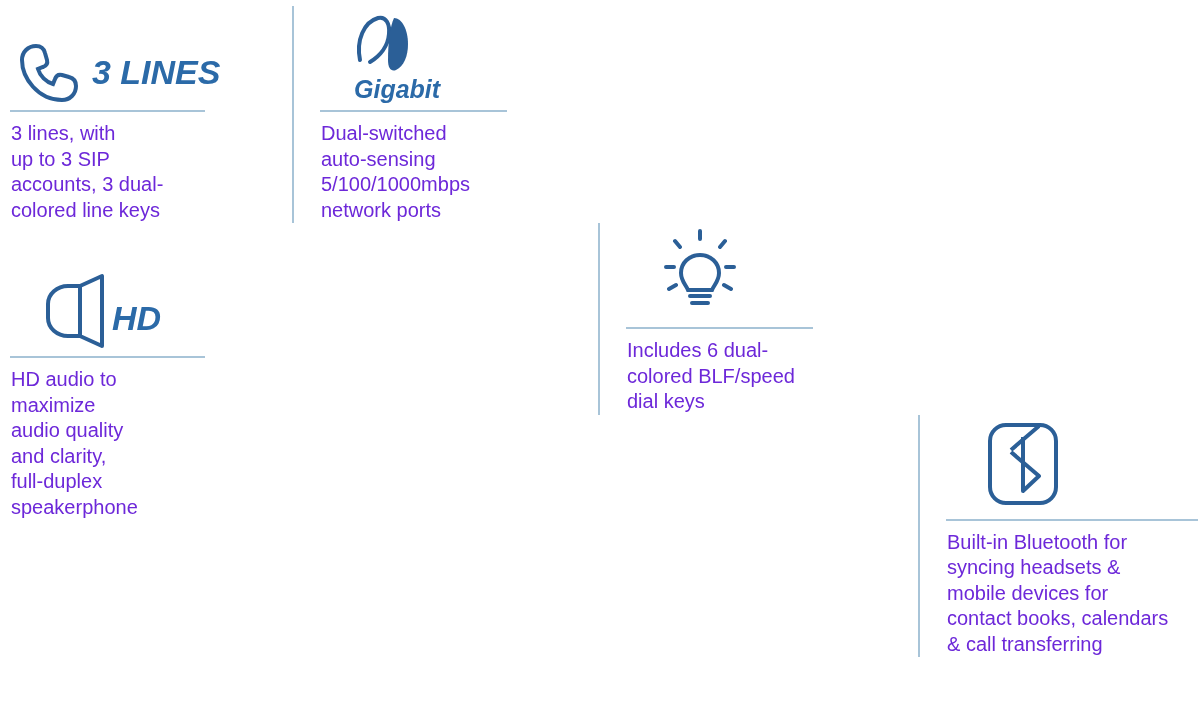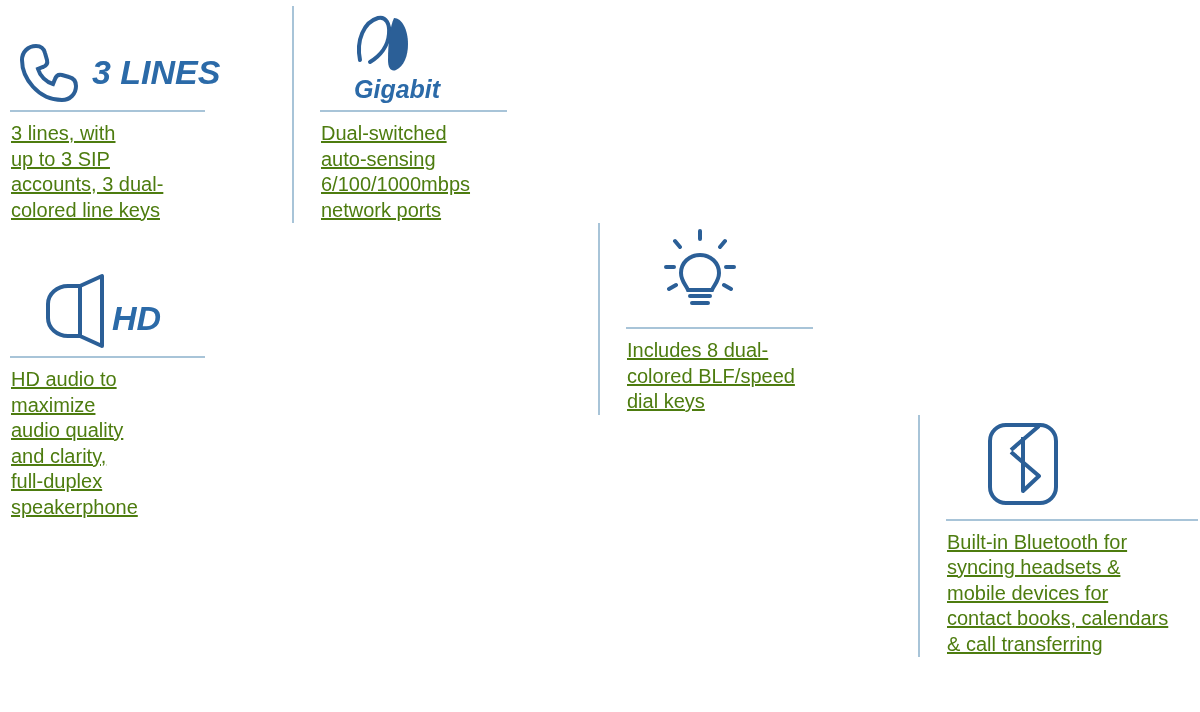--- a/index.html
+++ b/index.html
@@ -36,25 +36,24 @@
     overflow: visible;
   }
   .rule {
     border-top: 2px solid #a8c4d8;
     margin-top: 8px;
     width: 100%;
   }
   .desc {
     font-size: 20px;
     line-height: 25.5px;
-    color: #4d7c0f;
+    color: #6d28d9;
     padding-top: 9px;
     padding-left: 1px;
     white-space: pre-line;
-    text-decoration: underline;
   }
   
   .vbar {
     position: absolute;
     left: 0;
     top: 0;
     bottom: 0;
     width: 2px;
     background: #a8c4d8;
   }
@@ -94,37 +93,37 @@
     <div class="icon-wrap">
       <svg width="120" height="92" viewBox="0 0 120 92" aria-hidden="true">
         <path class="s-blue" stroke-width="4" stroke-linecap="round" d="M22 50C18 30 26 12 40 8c8-2 12 6 11 16-1 12-9 22-19 28"></path>
         <path class="f-blue" d="M56 8c8 0 14 12 14 26 0 12-4 22-12 26-5 2-8-2-8-10 0-16 2-34 6-42z"></path>
         <text class="badge-text" x="16" y="88" font-size="25" font-family="Liberation Sans, sans-serif" font-style="italic">Gigabit</text>
       </svg>
     </div>
     <div class="rule"></div>
     <div class="desc">Dual-switched
 auto-sensing
-6/100/1000mbps
+5/100/1000mbps
 network ports</div>
   </div>
 
   <div class="feature withbar" style="left:598px; top:6px; width:215px;">
     <div class="vbar"></div>
     <div class="icon-wrap">
       <svg width="110" height="92" viewBox="0 0 110 92" aria-hidden="true">
         <g class="s-blue" stroke-width="4" stroke-linecap="round">
           <path d="M56 28c-11 0-19 8-19 18 0 8 5 12 7 17h24c2-5 7-9 7-17 0-10-8-18-19-18z"></path>
           <path d="M46 69h20M48 76h16"></path>
           <path d="M56 12v-8M36 20l-5-6M76 20l5-6M30 40h-8M82 40h8M32 58l-7 4M80 58l7 4"></path>
         </g>
       </svg>
     </div>
     <div class="rule"></div>
-    <div class="desc">Includes 8 dual-
+    <div class="desc">Includes 6 dual-
 colored BLF/speed
 dial keys</div>
   </div>
 
   <div class="feature" style="left:10px; top:252px; width:195px;">
     <div class="icon-wrap" style="padding-left:18px;">
       <svg width="160" height="76" viewBox="0 0 160 76" aria-hidden="true">
         <path class="s-blue" stroke-width="4" stroke-linejoin="round" d="M20 32v14c0 10 9 18 20 18h12V14H40c-11 0-20 8-20 18z"></path>
         <path class="s-blue" stroke-width="4" stroke-linejoin="round" d="M52 14l22-10v70L52 64z"></path>
         <text class="badge-text" x="84" y="58" font-size="34" font-family="Liberation Sans, sans-serif" font-style="italic">HD</text>

